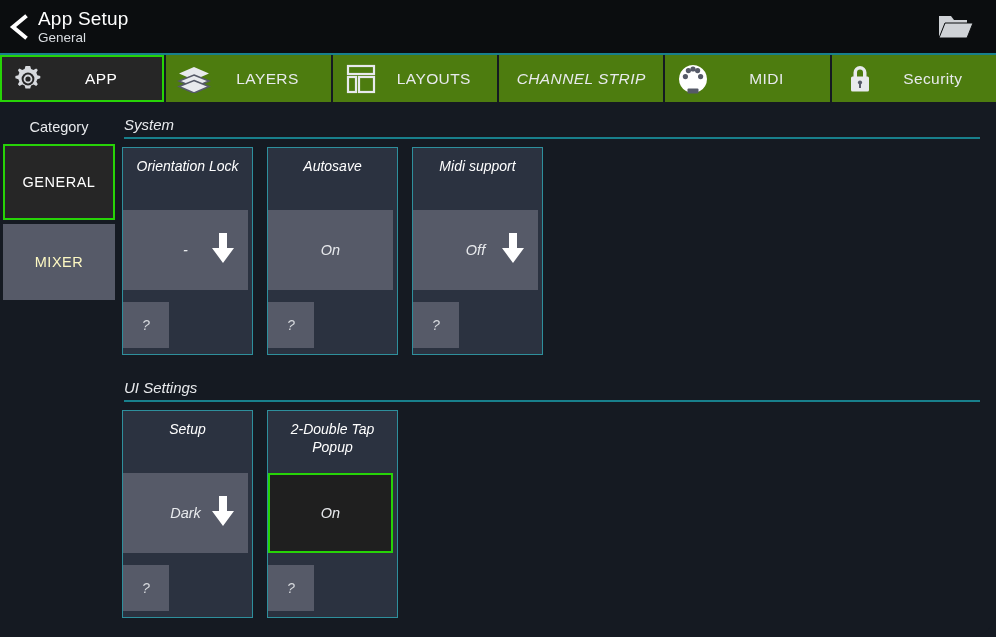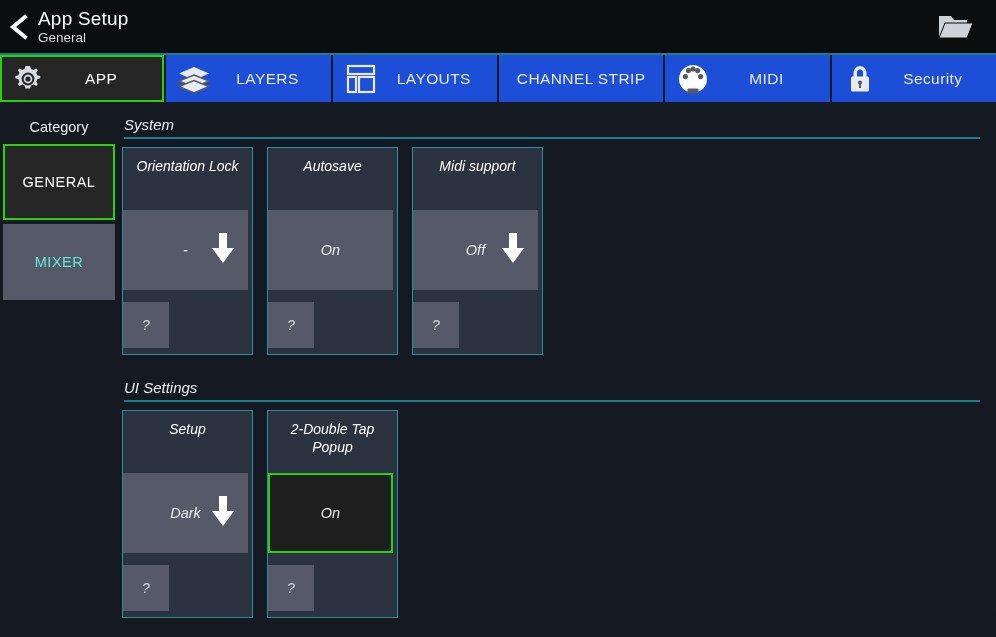--- a/index.html
+++ b/index.html
@@ -65,21 +65,21 @@
   .tabbar {
     position: absolute;
     left: 0; top: 55px;
     width: 996px; height: 47px;
     display: flex;
     gap: 2px;
     background: #151a22;
   }
   .tab {
     flex: 1 1 0;
-    background: #1d4ed8;
+    background: #4d7c0f;
     display: flex;
     align-items: center;
     position: relative;
     cursor: pointer;
     border: 2px solid transparent;
     overflow: hidden;
   }
   .tab.selected {
     background: #262626;
     border: 2px solid #27d307;
@@ -93,21 +93,21 @@
   }
   .tab-icon.empty { flex: 0 0 0; width: 0; }
   .tab-label {
     flex: 1 1 auto;
     text-align: center;
     color: #e8eaed;
     font-size: 15.5px;
     letter-spacing: .4px;
     padding-right: 14px;
   }
-  .tab.noicon .tab-label { padding-right: 0; }
+  .tab.noicon .tab-label { padding-right: 0; font-style: italic; }
   .tab.selected .tab-label { color: #ffffff; }
 
   
   .tab-toprule {
     position: absolute;
     left: 0; top: 53px;
     width: 996px; height: 2px;
     background: #18808c;
   }
 
@@ -128,21 +128,21 @@
   .sidebar-heading {
     height: 34px;
     display: flex; align-items: center; justify-content: center;
     color: #e8eaed;
     font-size: 14.5px;
   }
   .cat-item {
     margin: 0 3px 4px 3px;
     height: 76px;
     background: #565a68;
-    color: #5eead4;
+    color: #fef9c3;
     display: flex; align-items: center; justify-content: center;
     font-size: 14.5px;
     letter-spacing: .5px;
     cursor: pointer;
     border: 2px solid transparent;
   }
   .cat-item.selected {
     background: #262626;
     border: 2px solid #27d307;
     color: #ffffff;

